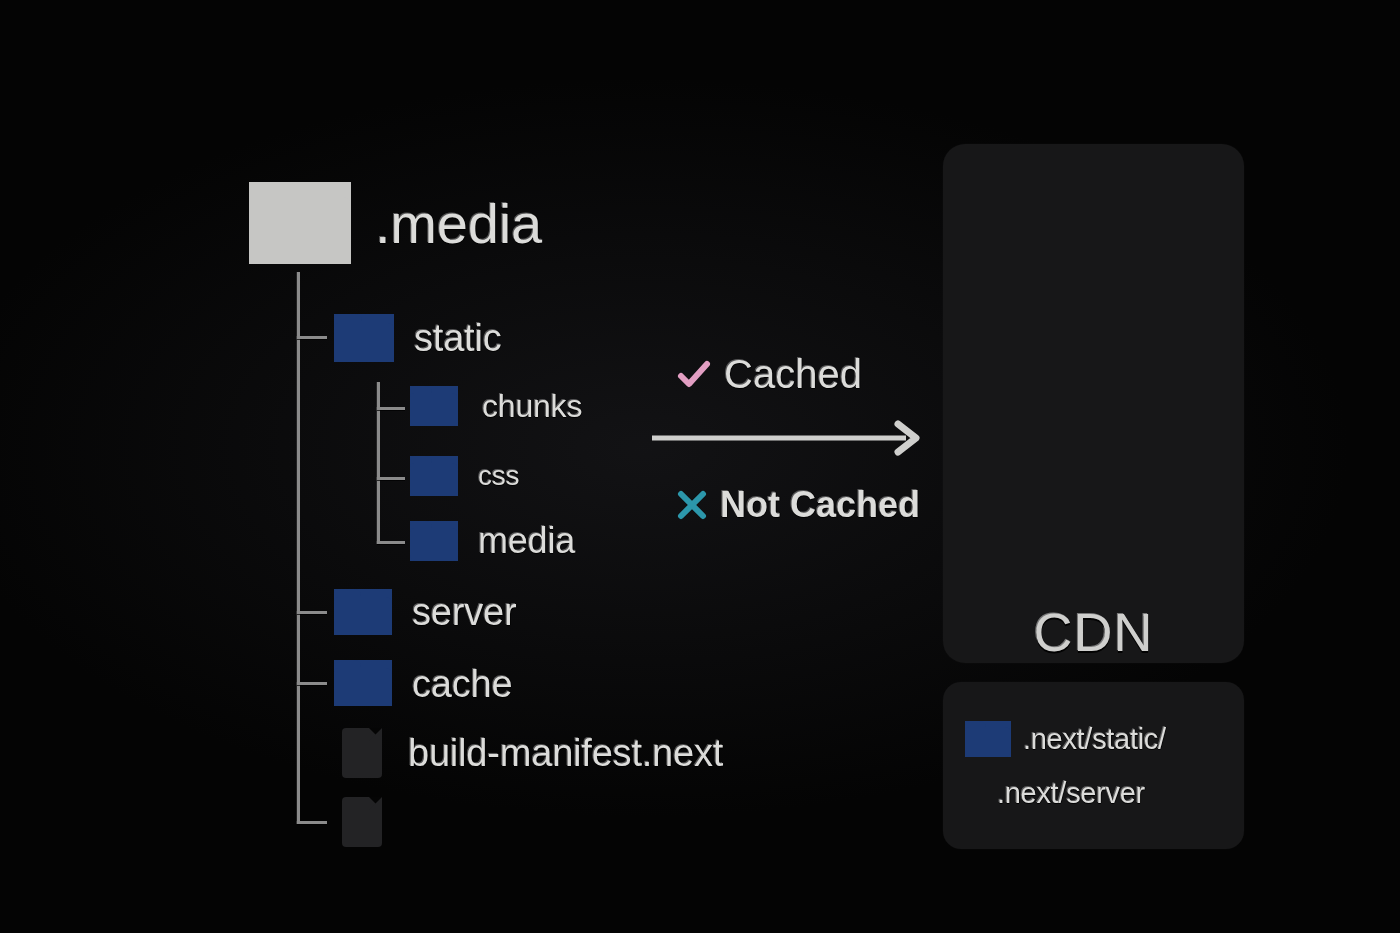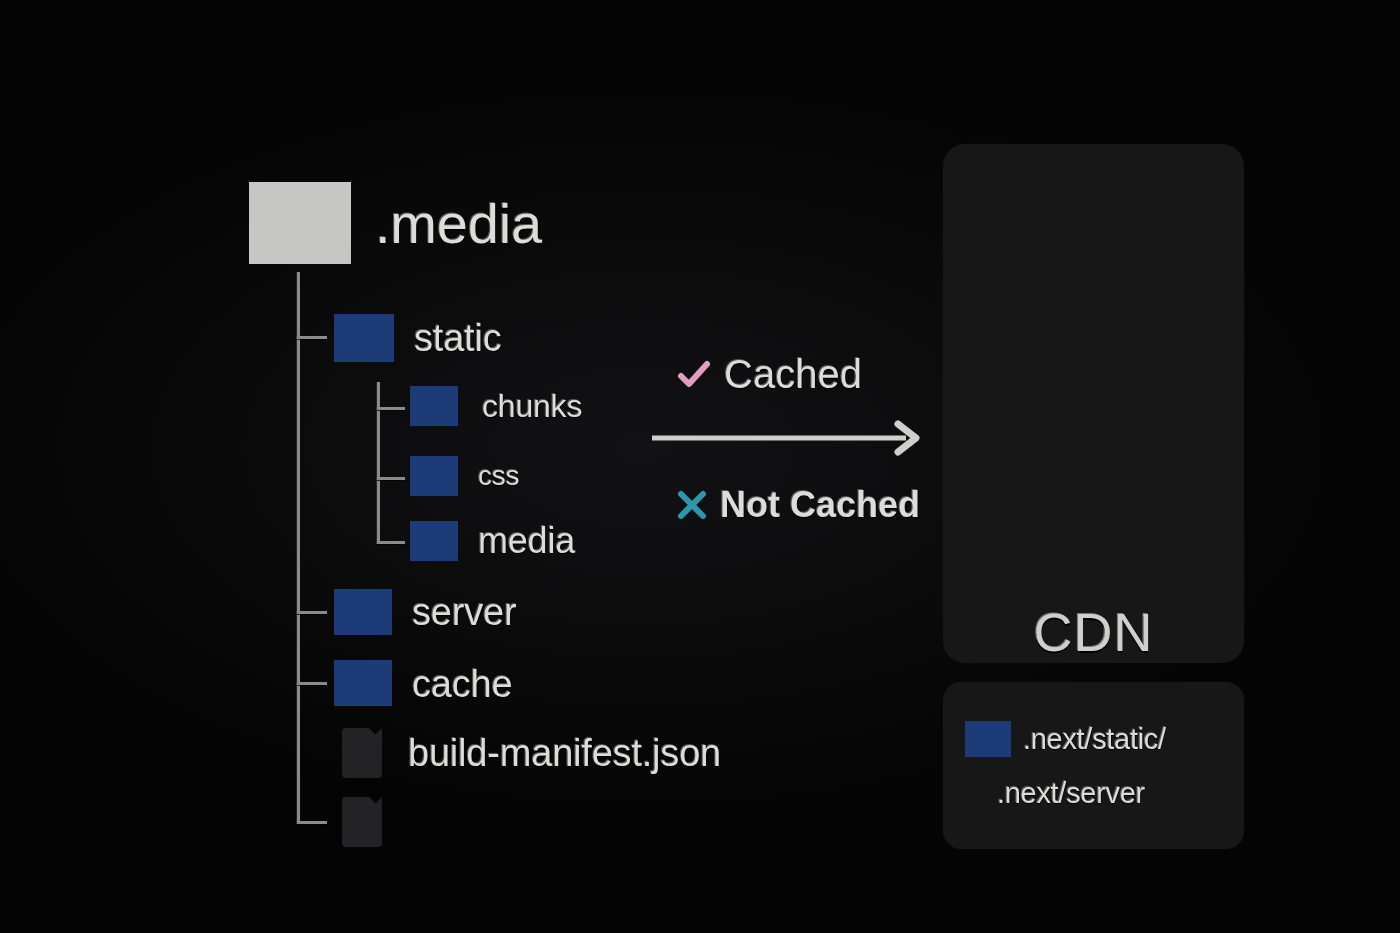--- a/index.html
+++ b/index.html
@@ -240,21 +240,21 @@
         <span class="tab"></span>
           <span class="body"></span>
       </span>
       <span class="row-label emb" style="font-size:38px; margin-left:20px;">cache</span>
     </div>
 
     <div class="row" style="left:342px; top:728px;">
       <span class="file" style="width:40px; height:50px;">
         <span class="fold"></span>
       </span>
-      <span class="row-label emb" style="font-size:38px; margin-left:26px;">build-manifest.json</span>
+      <span class="row-label emb" style="font-size:38px; margin-left:26px;">build-manifest.next</span>
     </div>
 
     <div class="row" style="left:342px; top:797px;">
       <span class="file" style="width:40px; height:50px;">
         <span class="fold"></span>
       </span>
     </div>
   </div>
 
   <div class="legend-item" style="left:676px; top:352px;">

